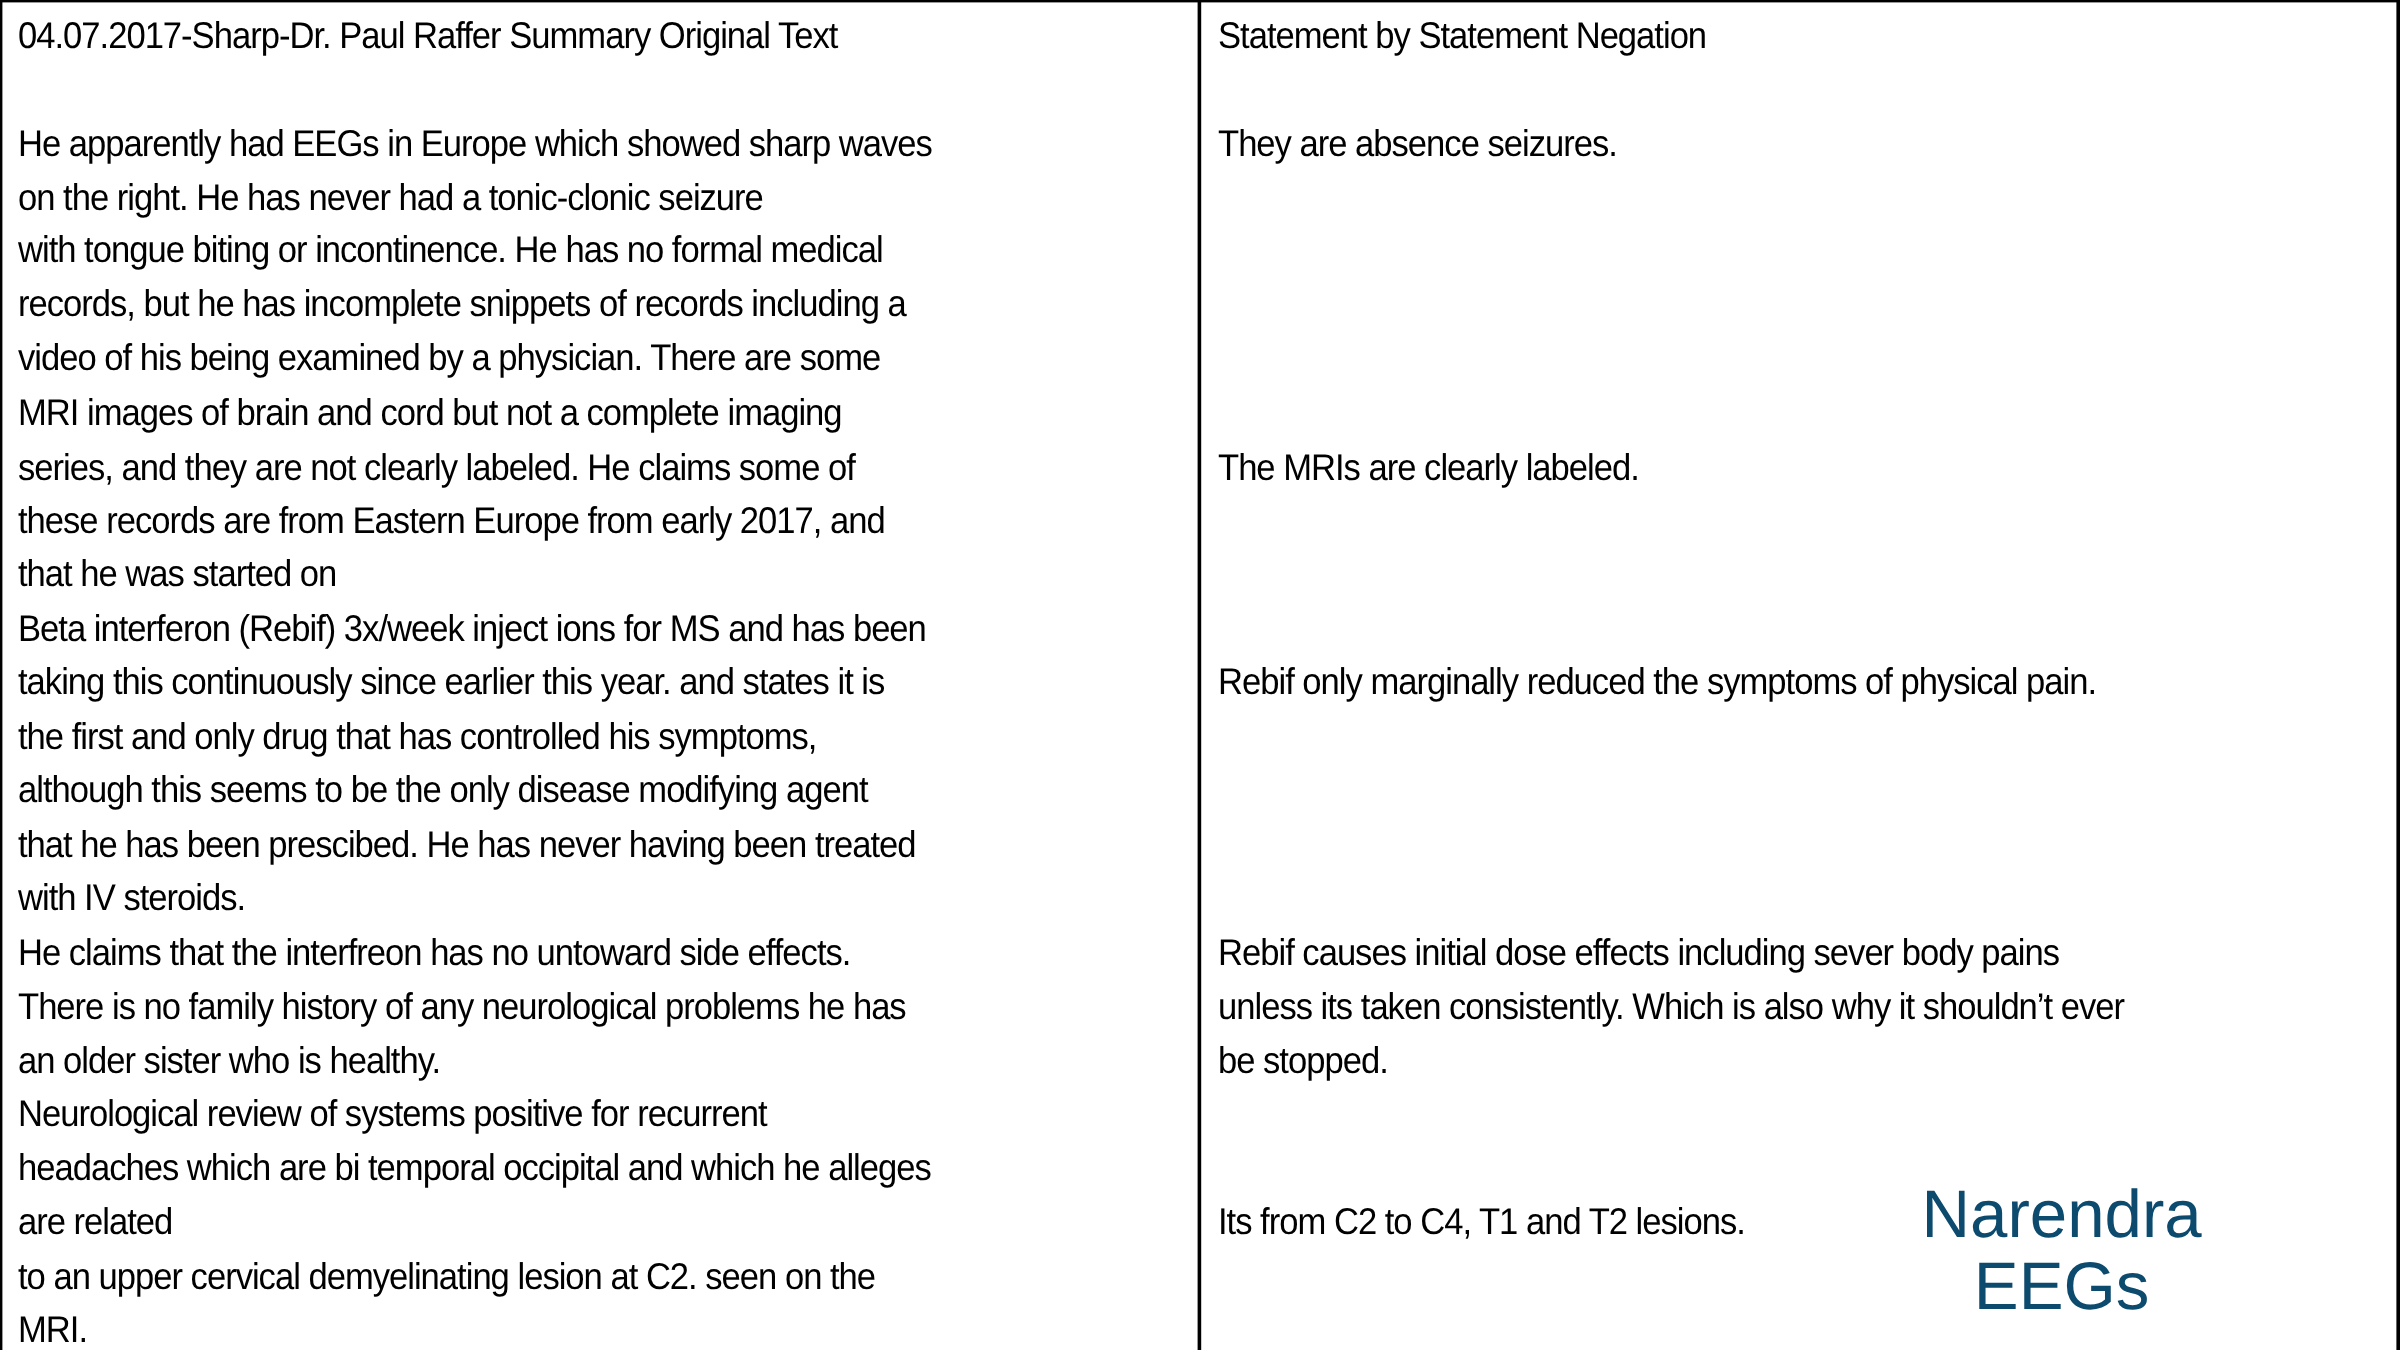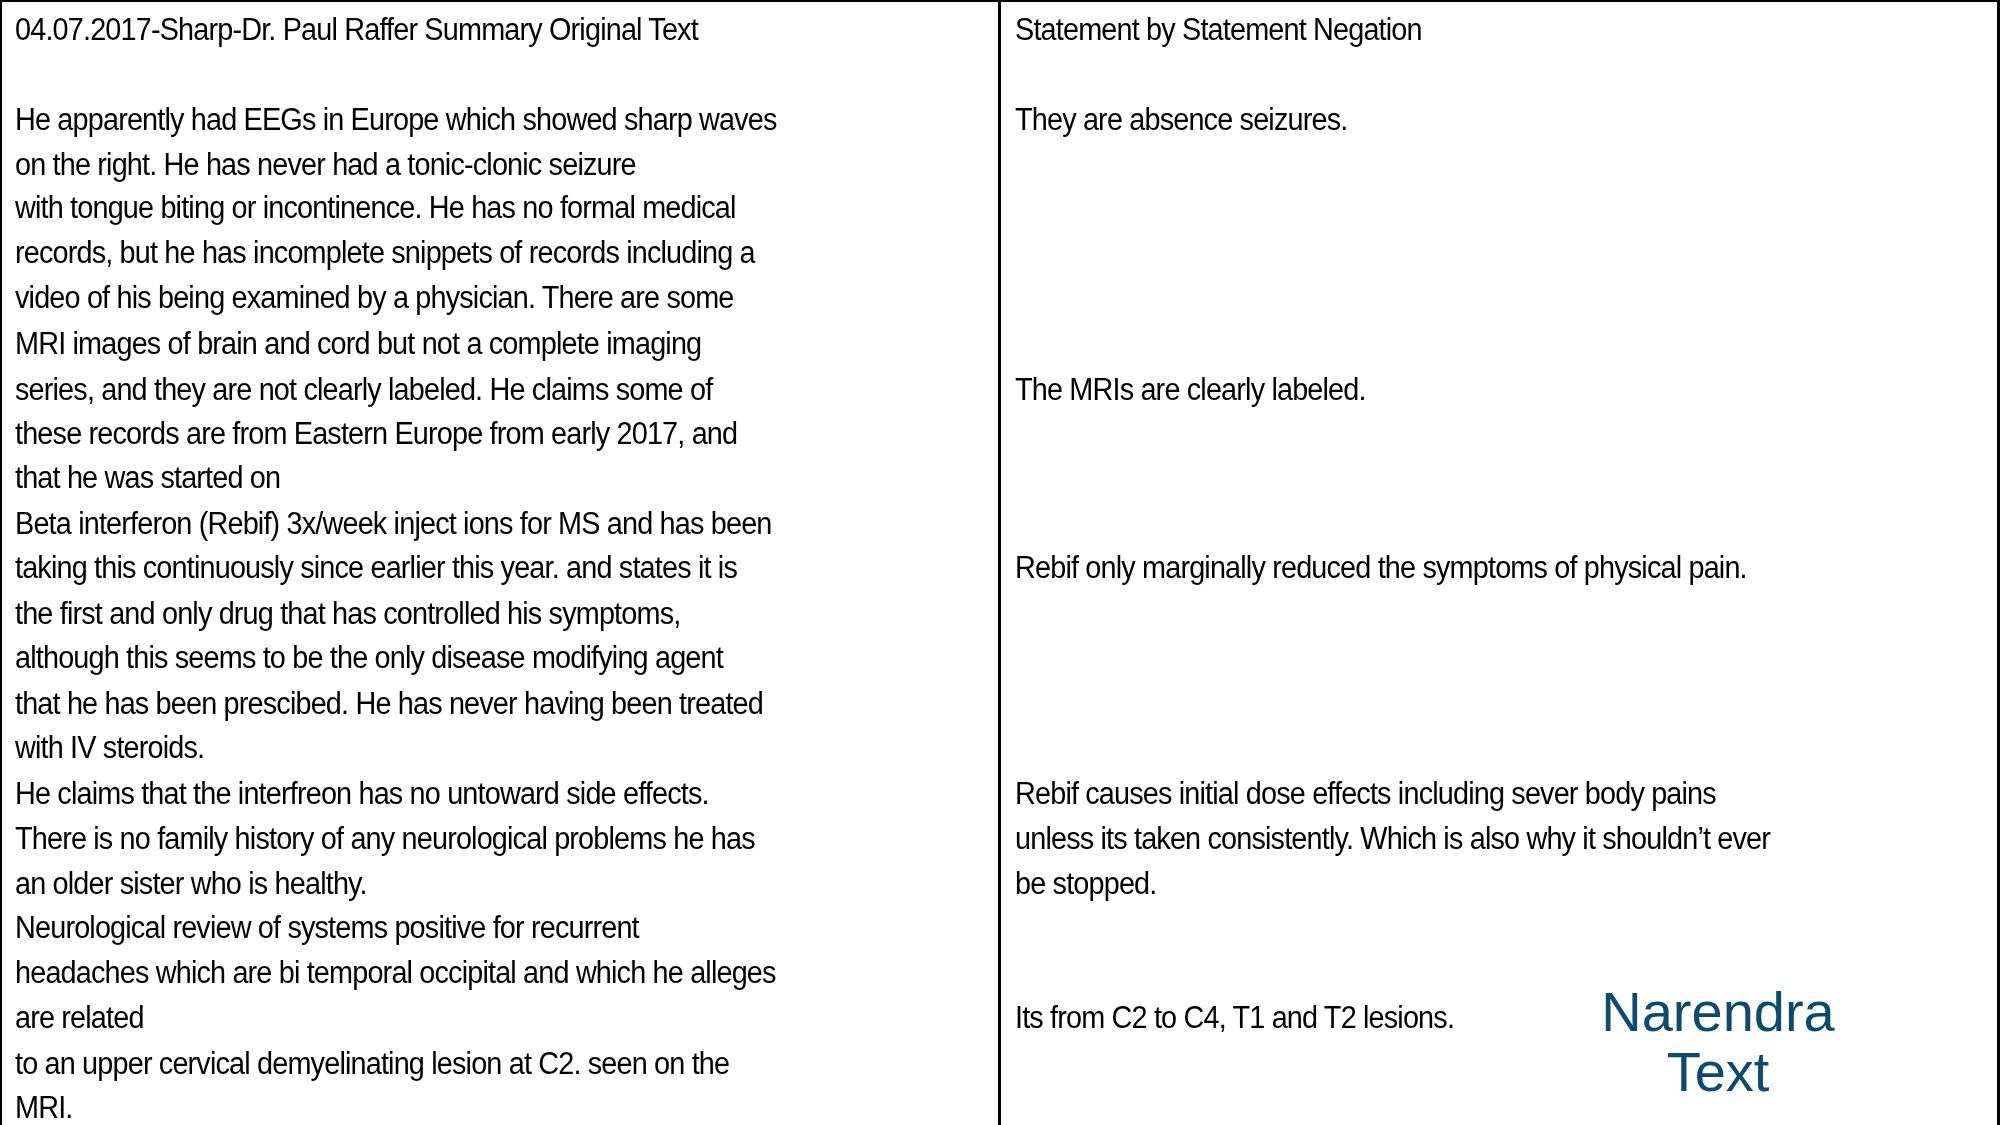--- a/index.html
+++ b/index.html
@@ -97,14 +97,14 @@
   <div class="line" style="top:368px">The MRIs are clearly labeled.</div>
   <div class="line" style="top:546px">Rebif only marginally reduced the symptoms of physical pain.</div>
   <div class="line" style="top:772px">Rebif causes initial dose effects including sever body pains</div>
   <div class="line" style="top:817px">unless its taken consistently. Which is also why it shouldn’t ever</div>
   <div class="line" style="top:862px">be stopped.</div>
   <div class="line" style="top:996px">Its from C2 to C4, T1 and T2 lesions.</div>
 </div>
 
 <div class="watermark">
   <div>Narendra</div>
-  <div>Text</div>
+  <div>EEGs</div>
 </div>
 
 </body></html>

